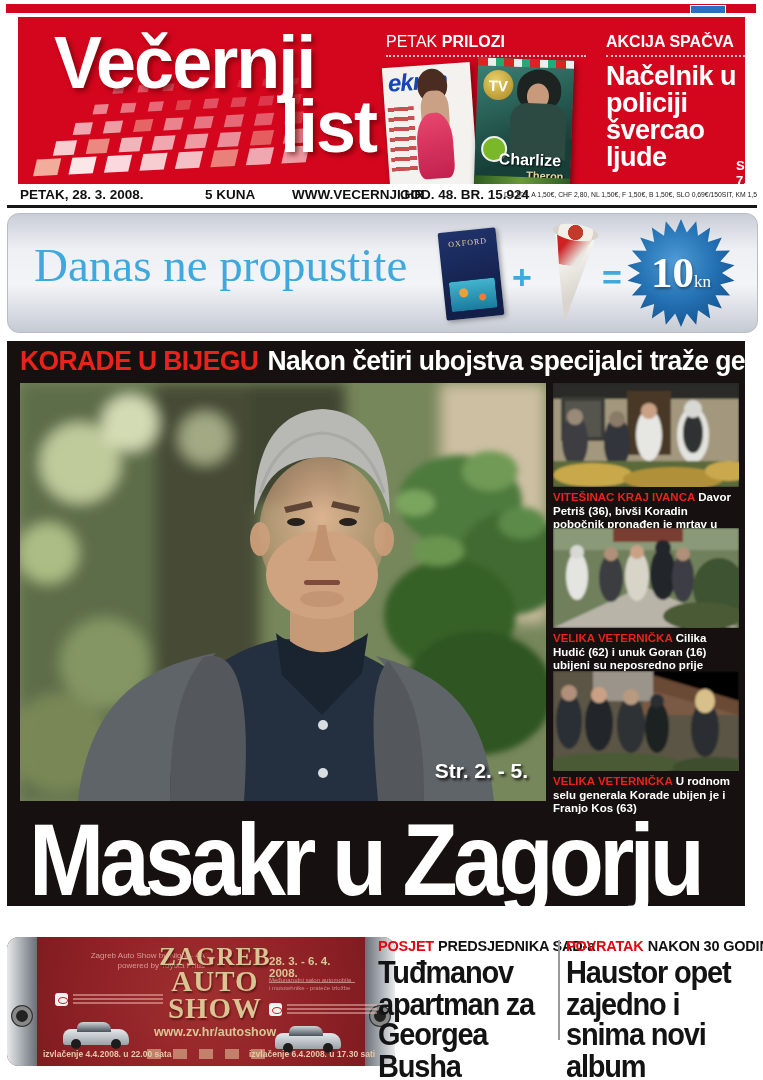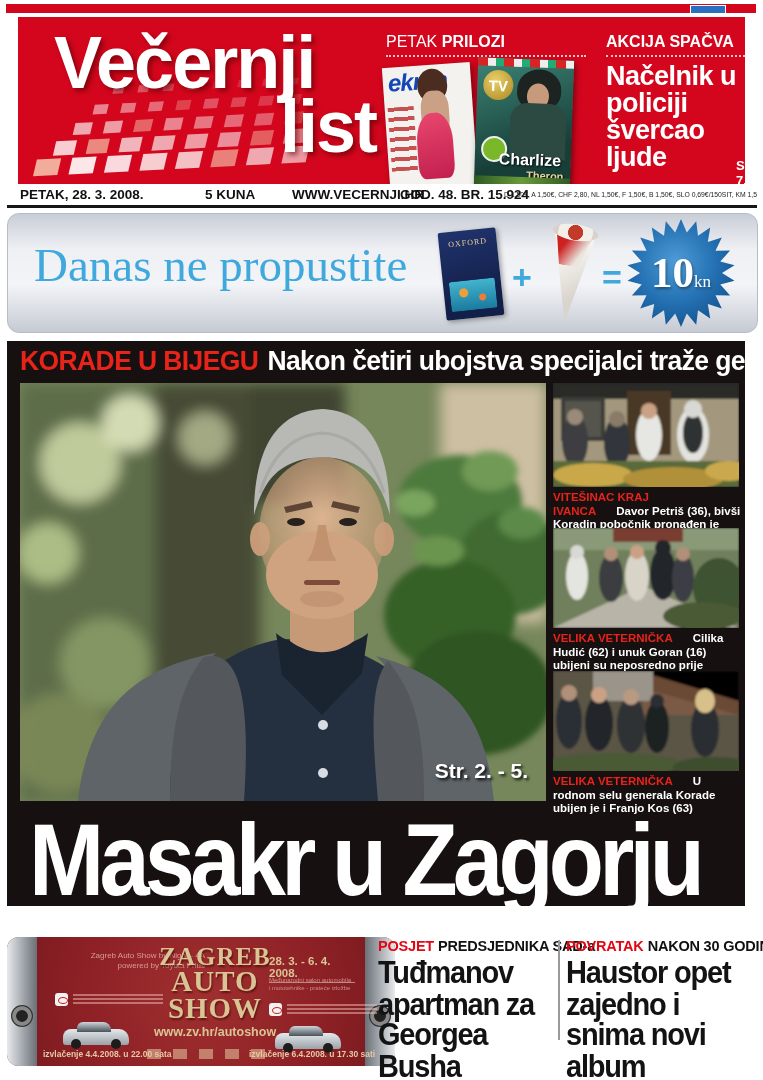--- a/index.html
+++ b/index.html
@@ -95,21 +95,21 @@
   #kicker-bar .wht{color:#fff;}
   #mainphoto{position:absolute;left:13px;top:42px;width:526px;height:418px;overflow:hidden;}
   #mainphoto svg{display:block;}
   #lead-pages{position:absolute;left:13px;top:42px;width:526px;height:418px;pointer-events:none;}
   #lead-pages span{position:absolute;right:18px;bottom:18px;color:#fff;font-weight:bold;font-size:21px;
                    text-shadow:2px 2px 3px rgba(0,0,0,.9);}
   .sidephoto{position:absolute;left:546px;width:186px;overflow:hidden;background:#222;}
   #sp1{top:42px;height:104px;} #sp2{top:187px;height:100px;} #sp3{top:330px;height:100px;}
   .sidecap{position:absolute;left:546px;width:188px;font-size:11.5px;font-weight:bold;line-height:1.18;color:#fff;}
   #sc1{top:150px;} #sc2{top:291px;} #sc3{top:434px;}
-  .sidecap .tag{color:#e8231a;margin-right:20px;}
+  .sidecap .tag{color:#e8231a;margin-right:3px;}
   #bigheadline{position:absolute;left:22px;top:460px;width:716px;white-space:nowrap;color:#fff;
                font-weight:bold;font-size:95px;letter-spacing:-5px;
                transform:scale(0.95,1.08);transform-origin:left top;}
 
   
   #autoshow{position:absolute;left:7px;top:937px;width:388px;height:129px;border-radius:12px;overflow:hidden;
             background:radial-gradient(circle at 50% 45%,#a03030 0%,#8e2126 55%,#771a1e 100%);}
   .car-edge{position:absolute;top:0;width:30px;height:100%;
             background:linear-gradient(90deg,#e8eaec,#9aa0a6 60%,#6a7075);}
   .car-edge.right{right:0;background:linear-gradient(270deg,#e8eaec,#9aa0a6 60%,#6a7075);}

